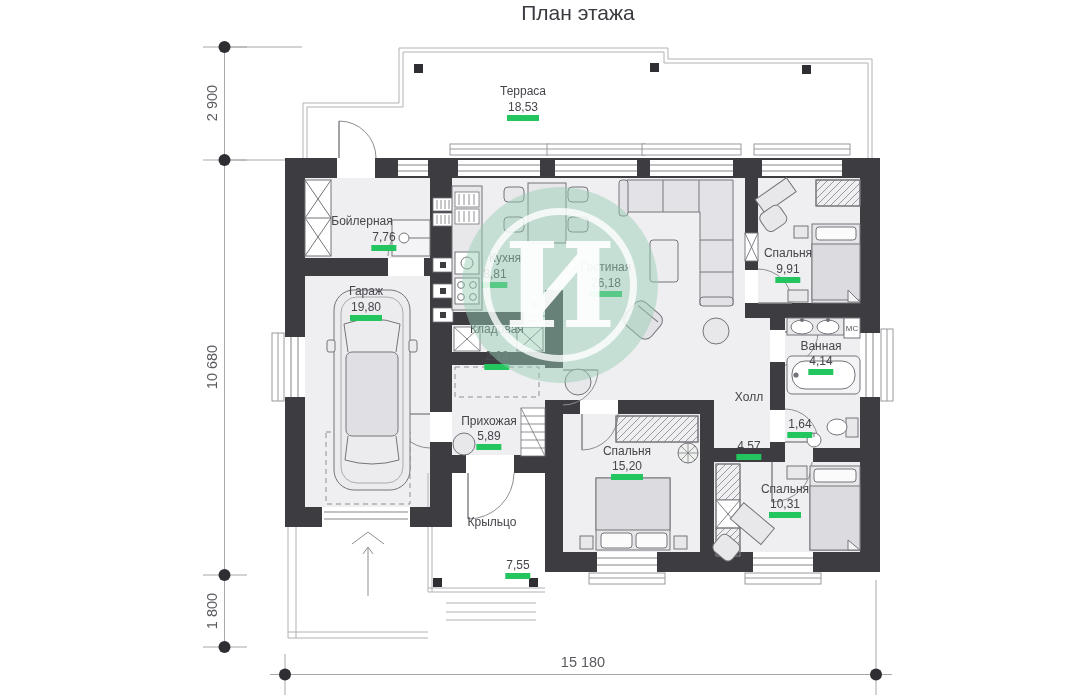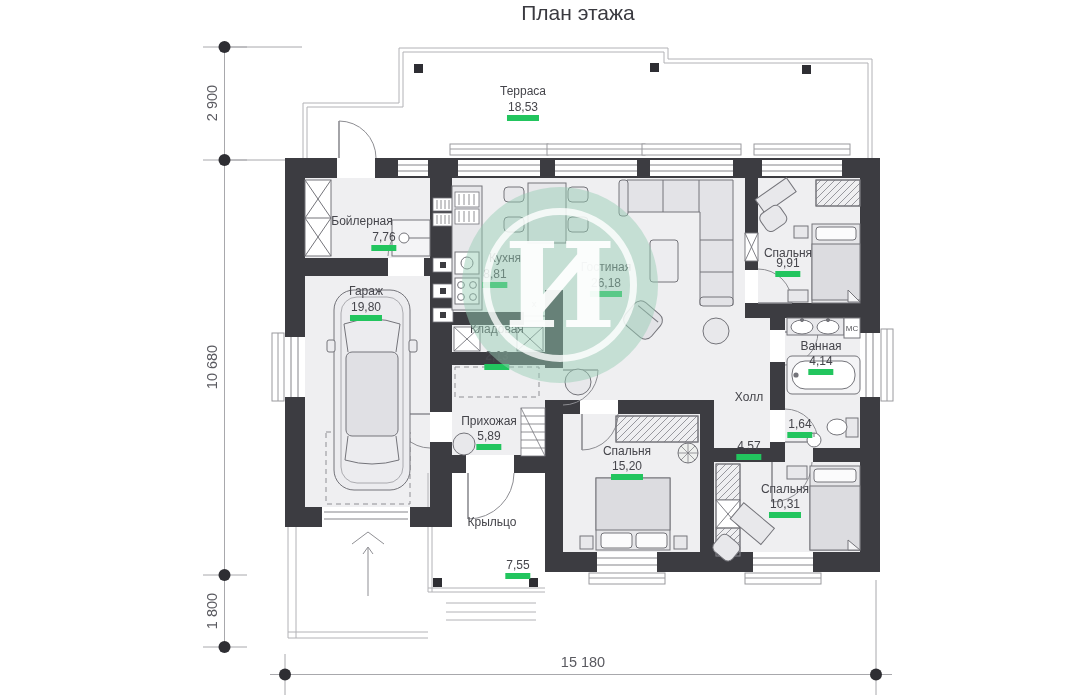--- a/index.html
+++ b/index.html
@@ -471,21 +471,21 @@
 <div class="lbl" style="left:495px;top:251px;padding-left:20px;">Кухня</div>
 <div class="lbl area" style="left:495px;top:267px;">8,81</div>
 
 <div class="lbl" style="left:497px;top:322px;">Кладовая</div>
 <div class="lbl area" style="left:497px;top:349px;font-weight:bold;">2,13</div>
 
 <div class="lbl" style="left:606px;top:260px;">Гостиная</div>
 <div class="lbl area" style="left:606px;top:276px;">26,18</div>
 
 <div class="lbl" style="left:788px;top:246px;">Спальня</div>
-<div class="lbl area" style="left:788px;top:256px;">9,91</div>
+<div class="lbl area" style="left:788px;top:262px;">9,91</div>
 
 <div class="lbl" style="left:821px;top:339px;">Ванная</div>
 <div class="lbl area" style="left:821px;top:354px;">4,14</div>
 
 <div class="lbl" style="left:749px;top:390px;">Холл</div>
 <div class="lbl area" style="left:749px;top:404px;margin-top:35px;">4,57</div>
 
 <div class="lbl area" style="left:800px;top:417px;">1,64</div>
 
 <div class="lbl" style="left:489px;top:414px;">Прихожая</div>

